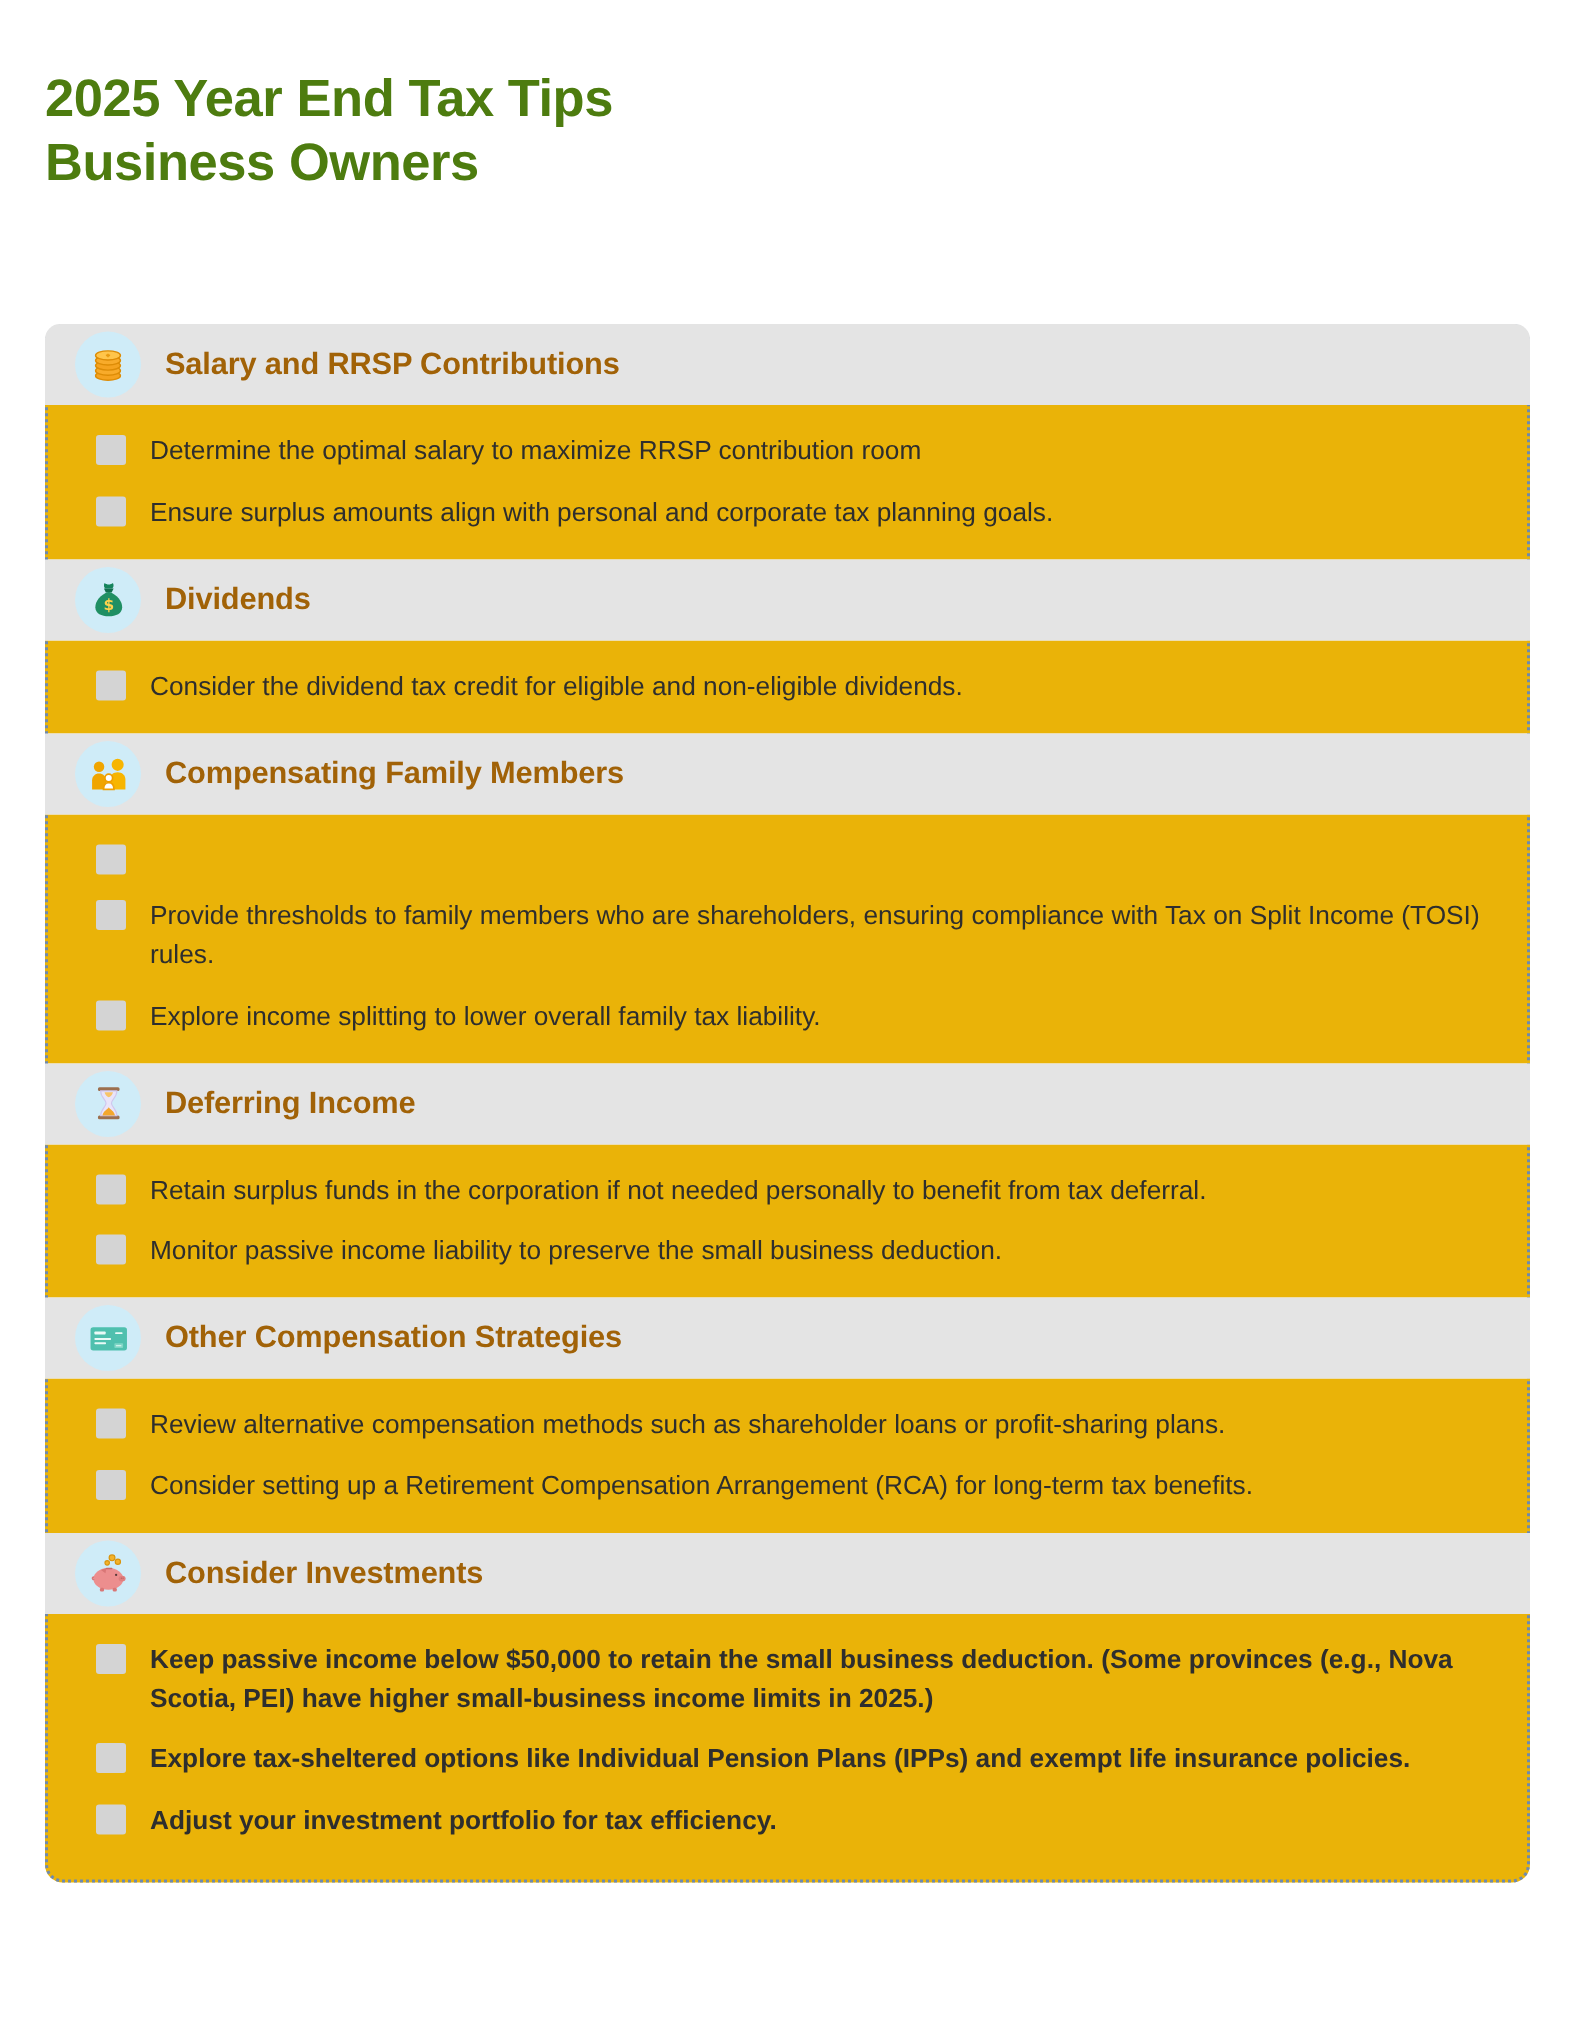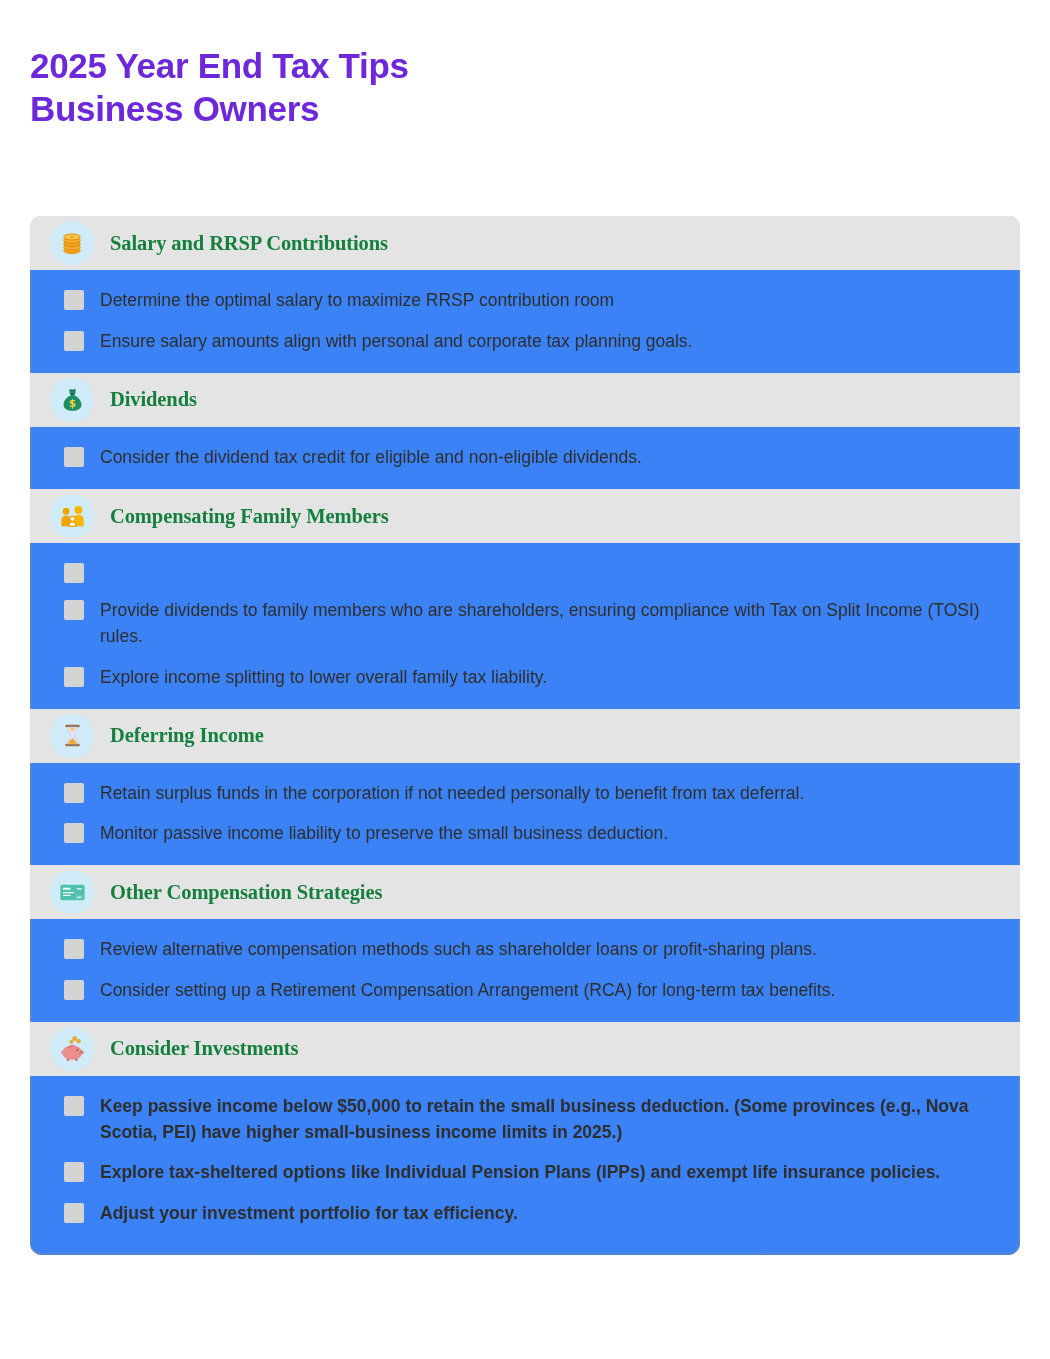--- a/index.html
+++ b/index.html
@@ -13,21 +13,21 @@
   .page {
     width: 1050px;
     height: 1359px;
     padding: 45px 30px 0 30px;
     position: relative;
   }
   h1.doc-title {
     margin: 0;
     font-size: 35px;
     font-weight: bold;
-    color: #6d28d9;
+    color: #4d7c0f;
     line-height: 1.22;
     letter-spacing: -0.3px;
   }
   h1.doc-title span { display: block; }
 
   .panel {
     position: relative;
     margin-top: 86px;
     width: 990px;
   }
@@ -58,26 +58,25 @@
     background: var(--icon-circle, #cfecf8);
     display: flex;
     align-items: center;
     justify-content: center;
     flex: 0 0 44px;
     margin-right: 16px;
   }
   .section-title {
     font-size: 20.5px;
     font-weight: bold;
-    color: #15803d;
+    color: #a16207;
     letter-spacing: -0.1px;
-    font-family: Liberation Serif, serif;
   }
   .items {
-    background: #3b82f6;
+    background: #eab308;
     padding: 10px 30px 12px 34px;
   }
   .section:last-child .items {
     padding-bottom: 22px;
     border-radius: 0 0 12px 12px;
     font-weight: bold;
   }
   .item {
     display: flex;
     align-items: flex-start;
@@ -124,21 +123,21 @@
             </span>
             <span class="section-title">Salary and RRSP Contributions</span>
           </div>
           <div class="items">
             <div class="item">
               <span class="checkbox"></span>
               <span class="item-text">Determine the optimal salary to maximize RRSP contribution room</span>
             </div>
             <div class="item">
               <span class="checkbox"></span>
-              <span class="item-text">Ensure salary amounts align with personal and corporate tax planning goals.</span>
+              <span class="item-text">Ensure surplus amounts align with personal and corporate tax planning goals.</span>
             </div>
           </div>
         </div>
         <div class="section">
           <div class="section-header">
             <span class="icon-circle">
               <svg viewBox="0 0 24 24" width="29" height="29">
     <path d="M9.7 3 C11 4.1 13 4.1 14.3 3 C15 4.3 14.6 5.5 13.9 6.1 L10.1 6.1 C9.4 5.5 9 4.3 9.7 3 Z" fill="#15845c"></path>
     <path d="M9.3 6.1 L14.7 6.1 L13.6 8.3 L10.4 8.3 Z" fill="#136f4e"></path>
     <path d="M12 7.9 C7 9.7 4.6 13.3 4.6 16.4 C4.6 19.9 8 21.4 12 21.4 C16 21.4 19.4 19.9 19.4 16.4 C19.4 13.3 17 9.7 12 7.9 Z" fill="#1f8f63"></path>
@@ -167,21 +166,21 @@
   </svg>
             </span>
             <span class="section-title">Compensating Family Members</span>
           </div>
           <div class="items">
             <div class="item">
               <span class="checkbox"></span>
             </div>
             <div class="item">
               <span class="checkbox"></span>
-              <span class="item-text">Provide dividends to family members who are shareholders, ensuring compliance with Tax on Split Income (TOSI) rules.</span>
+              <span class="item-text">Provide thresholds to family members who are shareholders, ensuring compliance with Tax on Split Income (TOSI) rules.</span>
             </div>
             <div class="item">
               <span class="checkbox"></span>
               <span class="item-text">Explore income splitting to lower overall family tax liability.</span>
             </div>
           </div>
         </div>
         <div class="section">
           <div class="section-header">
             <span class="icon-circle">

